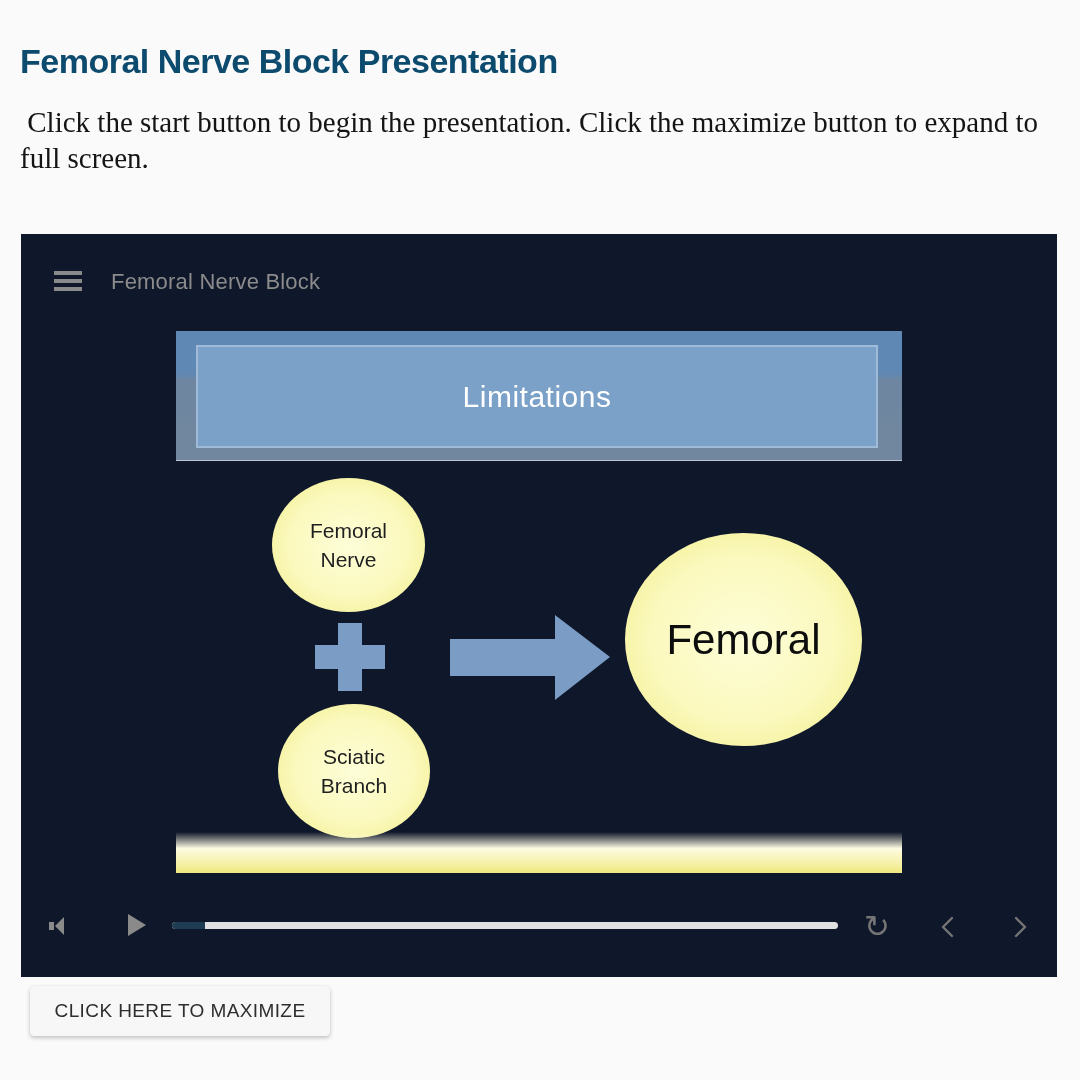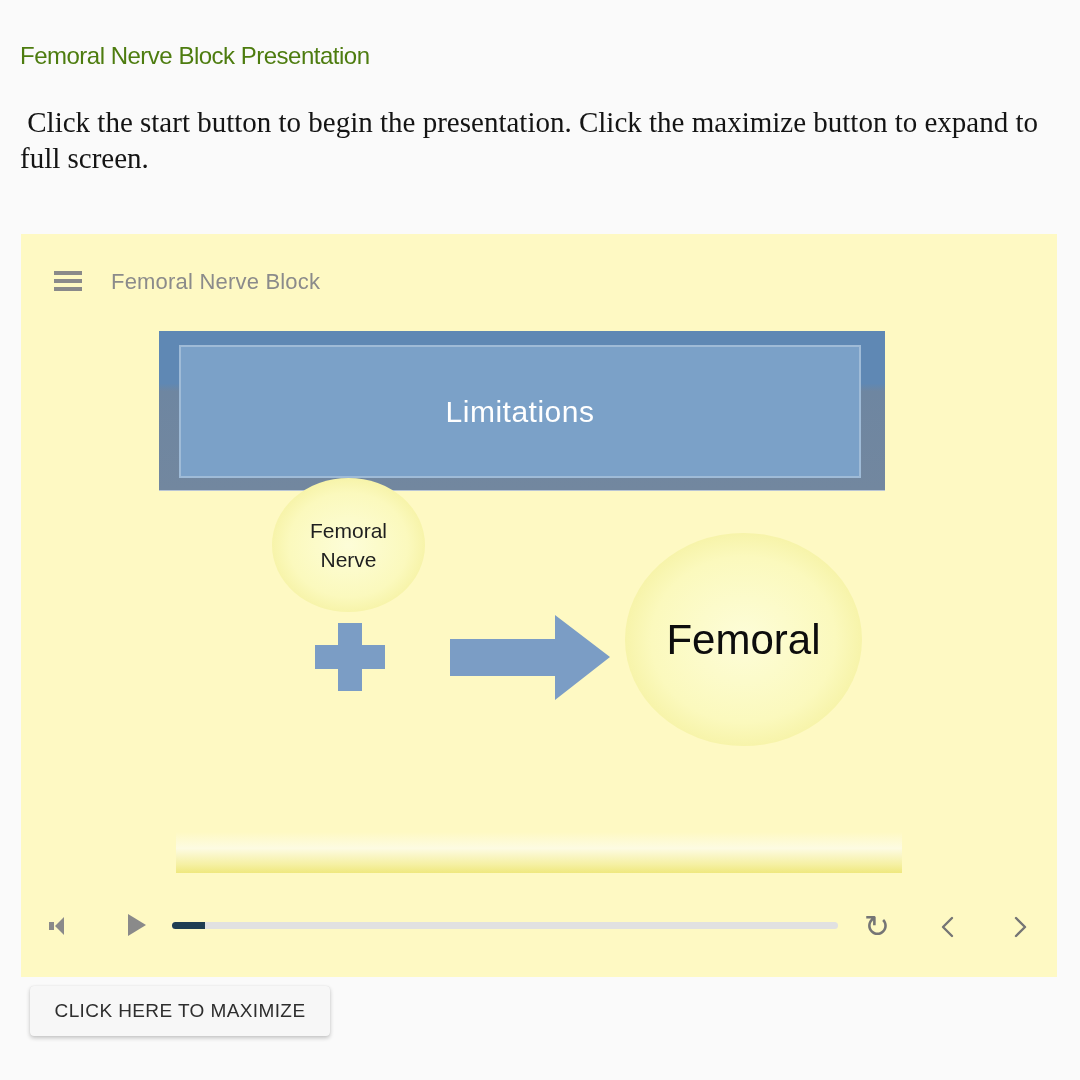--- a/index.html
+++ b/index.html
@@ -1,38 +1,38 @@
 <!DOCTYPE html>
 <html><head>
 <meta charset="utf-8">
 <style>
   * { margin: 0; padding: 0; box-sizing: border-box; }
   html, body { width: 1080px; height: 1080px; background: #fafafa; overflow: hidden;
     font-family: "Liberation Sans", sans-serif; position: relative; }
 
   .page-title { position: absolute; left: 20px; top: 42px;
-    font-size: 24px; font-weight: 400; color: #4d7c0f; letter-spacing: -0.5px; }
+    font-size: 34px; font-weight: 700; color: #0c4a6e; letter-spacing: -0.5px; }
 
   .instructions { position: absolute; left: 20px; top: 104px; width: 1042px;
     font-family: "Liberation Serif", serif; font-size: 29px; line-height: 36px; color: #141414;
     white-space: pre-wrap; }
 
   .player { position: absolute; left: 21px; top: 234px; width: 1036px; height: 743px;
-    background: #fef9c3; }
+    background: #0f172a; }
 
   
   .menu-btn { position: absolute; left: 33px; top: 37px; width: 28px; height: 20px;
     background: none; border: none; cursor: pointer; display: flex; flex-direction: column;
     justify-content: space-between; padding: 0; }
   .menu-btn span { display: block; width: 28px; height: 4px; background: #8a8a8a; }
   .player-title { position: absolute; left: 90px; top: 35px; font-size: 22px; color: #8b8b8b;
     letter-spacing: 0.2px; }
 
   
-  .banner { position: absolute; left: 138px; top: 97px; width: 726px; height: 159px;
+  .banner { position: absolute; left: 155px; top: 97px; width: 726px; height: 129px;
     background: linear-gradient(180deg, #5f88b4 0%, #5f88b4 33%, #6e86a1 38%, #72879f 100%);
     box-shadow: 0 1px 0 #b9c5d4; }
   .banner-inner { position: absolute; left: 20px; top: 14px; right: 24px; bottom: 12px;
     background: #7ba1c8; border: 2px solid rgba(255,255,255,0.28);
     display: flex; align-items: center; justify-content: center; }
   .banner-inner .label { color: #ffffff; font-size: 30px; letter-spacing: 0.5px; }
 
   
   .ycircle { position: absolute; border-radius: 50%;
     background: radial-gradient(ellipse at center, #fdfdd8 0%, #fbf9bd 55%, #f4f09c 82%, #f0ec8a 100%);
@@ -92,20 +92,24 @@
   <div class="ycircle circle-femoral">
     <span>Femoral</span>
     <span>Nerve</span>
   </div>
 
   <svg class="shape-svg plus-svg" width="70" height="68" viewBox="0 0 70 68">
     <rect x="23" y="0" width="24" height="68" fill="#7b9dc5"></rect>
     <rect x="0" y="22" width="70" height="24" fill="#7b9dc5"></rect>
   </svg>
 
+  <div class="ycircle circle-sciatic">
+    <span>Sciatic</span>
+    <span>Branch</span>
+  </div>
 
   <svg class="shape-svg arrow-svg" width="160" height="85" viewBox="0 0 160 85">
     <polygon points="0,24 105,24 105,0 160,42 105,85 105,61 0,61" fill="#7b9dc5"></polygon>
   </svg>
 
   <div class="ycircle circle-surgery">
     <span>Femoral</span>
   </div>
 
   <div class="footer-bar"></div>

